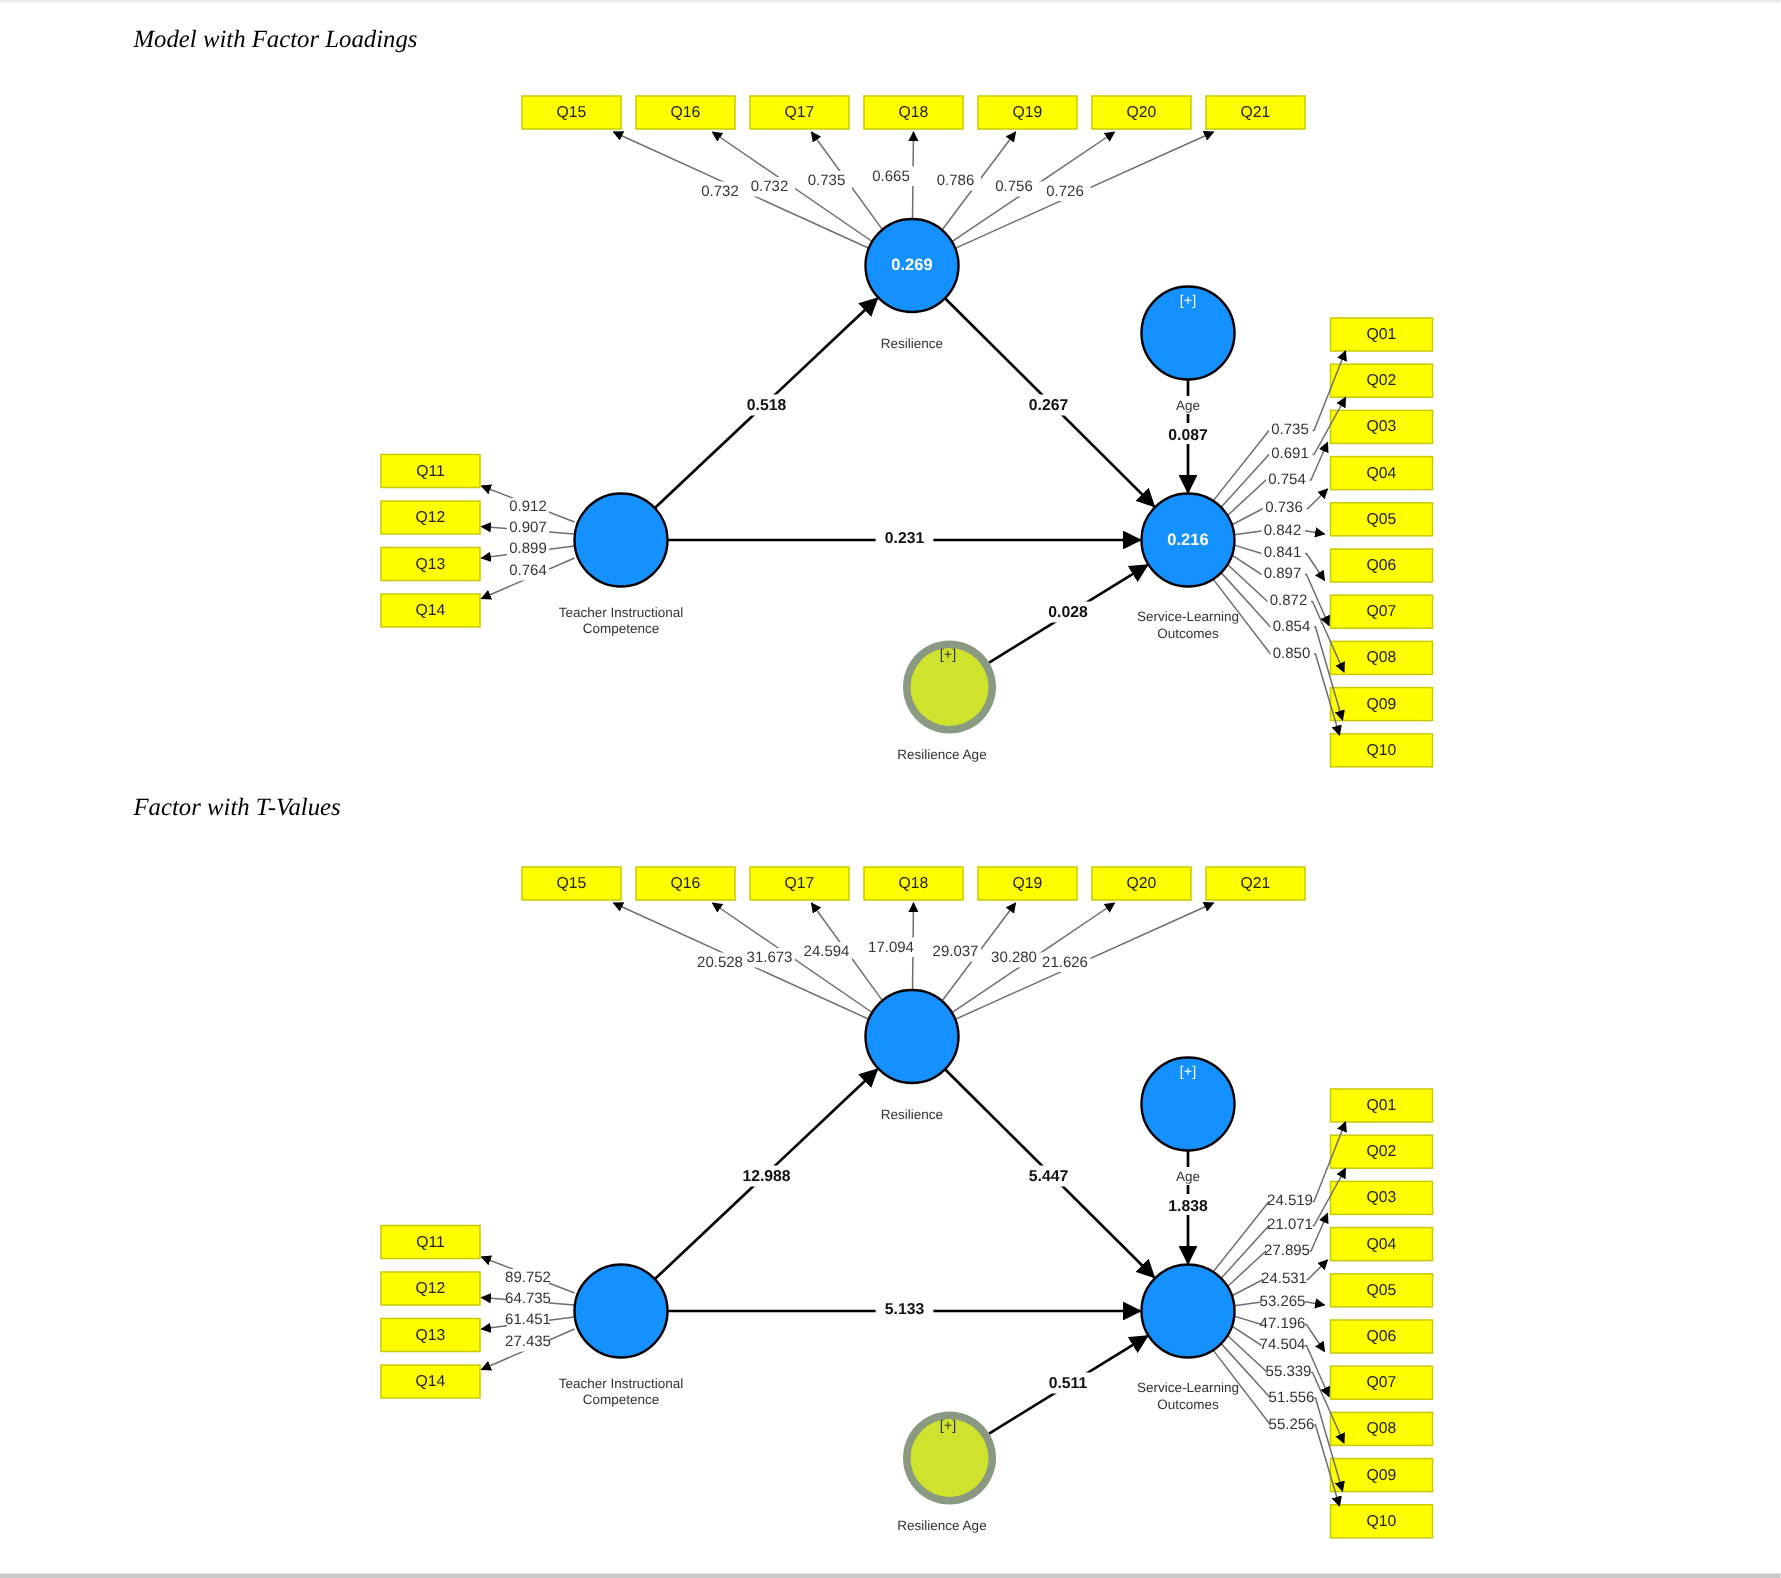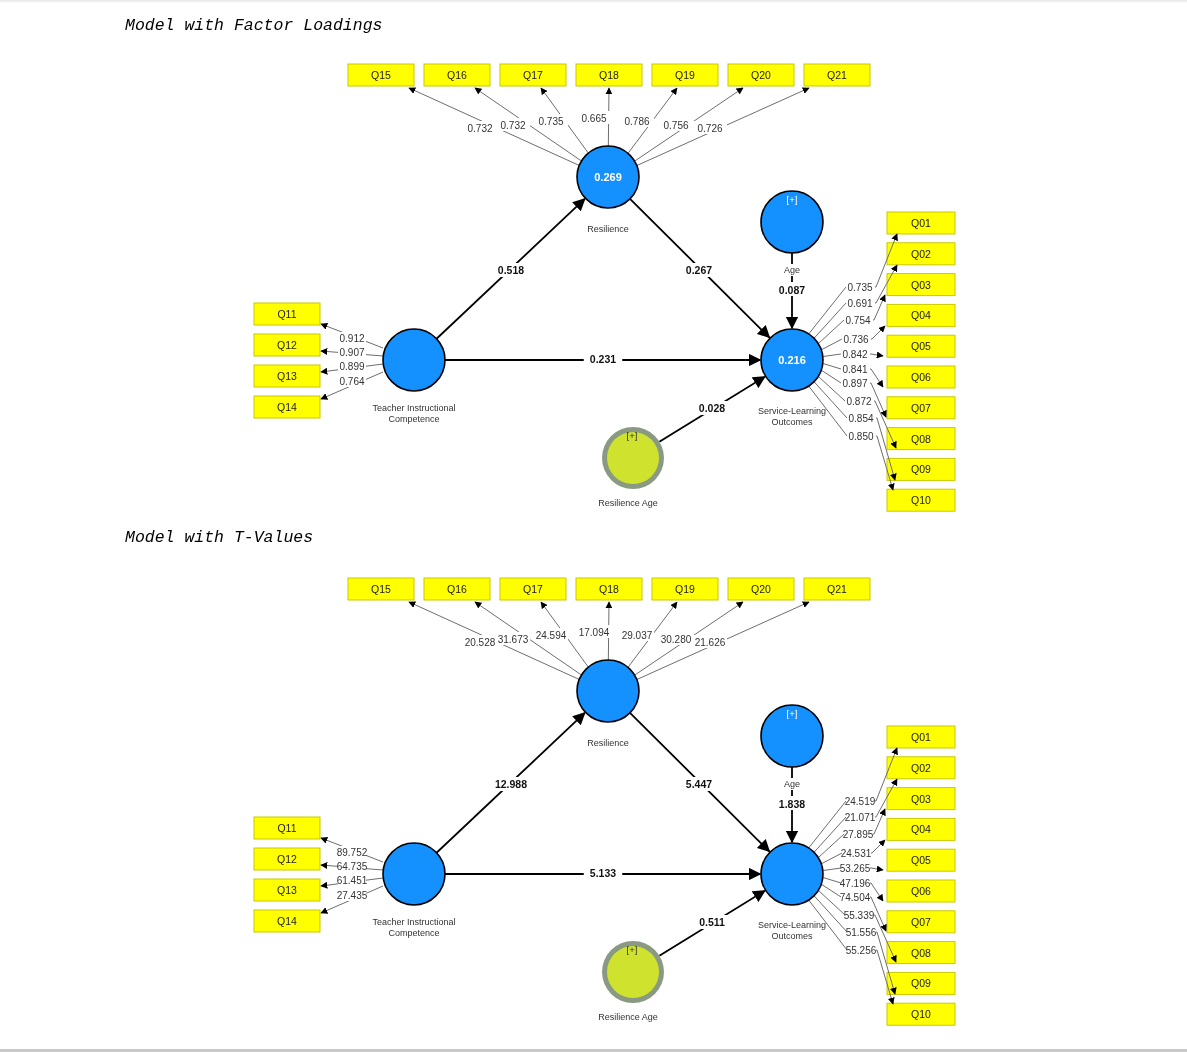--- a/index.html
+++ b/index.html
@@ -1,19 +1,19 @@
 <!DOCTYPE html>
 <html><head>
 <meta charset="utf-8">
 <style>
   html, body { margin: 0; padding: 0; background: #ffffff; }
   body { width: 1187px; height: 1052px; position: relative; overflow: hidden; font-family: "Liberation Sans", sans-serif; }
   .topbar { position: absolute; left: 0; top: 0; width: 1187px; height: 3px; background: linear-gradient(#e4e4e4, #ffffff); }
   .bottombar { position: absolute; left: 0; top: 1049px; width: 1187px; height: 3px; background: #c8c8c8; }
-  .caption { position: absolute; left: 89px; font-family: Liberation Mono, monospace; font-style: italic; font-size: 16.5px; color: #000; margin-left: 36px; }
+  .caption { position: absolute; left: 89px; font-family: Liberation Serif, serif; font-style: italic; font-size: 16.5px; color: #000; }
   svg.model { position: absolute; left: 0; width: 1187px; height: 515px; overflow: visible; }
   .ind rect { fill: #ffff00; stroke: #c9c900; stroke-width: 1; }
   .ind text { font-size: 10.5px; fill: #222; text-anchor: middle; dominant-baseline: central; }
   .lv circle.main { fill: #1591ff; stroke: #000; stroke-width: 1.6; }
   .lv text.r2 { font-size: 11px; font-weight: bold; fill: #fff; text-anchor: middle; dominant-baseline: central; }
   .lv text.plus { font-size: 9.5px; fill: #fff; text-anchor: middle; }
   .mod circle.outer { fill: #8a9a82; }
   .mod circle.inner { fill: #cfe22e; }
   .mod text.plus { font-size: 9.5px; fill: #333; text-anchor: middle; }
   .lvname { font-size: 9px; fill: #333; text-anchor: middle; }
@@ -22,21 +22,21 @@
   .path { stroke: #000; stroke-width: 1.8; }
   .pval { font-size: 10.5px; font-weight: bold; fill: #111; text-anchor: middle; dominant-baseline: central; }
   .pbg { fill: #fff; }
 </style>
 </head>
 <body>
 
 <div class="topbar"></div>
 
 <div class="caption" style="top:16px;">Model with Factor Loadings</div>
-<div class="caption" style="top:528px;">Model with T-Values</div>
+<div class="caption" style="top:528px;">Factor with T-Values</div>
 
 <svg class="model" id="model-0" style="top:0px;">
     <defs>
       <marker id="arr0" viewBox="0 0 10 10" refX="9" refY="5" markerWidth="7" markerHeight="7" orient="auto-start-reverse">
         <path d="M0,0 L10,5 L0,10 z" fill="#000"></path>
       </marker>
     </defs>
     <g class="ind">
       <rect x="348" y="64" width="66" height="22"></rect>
       <text x="381" y="75" class="">Q15</text>

